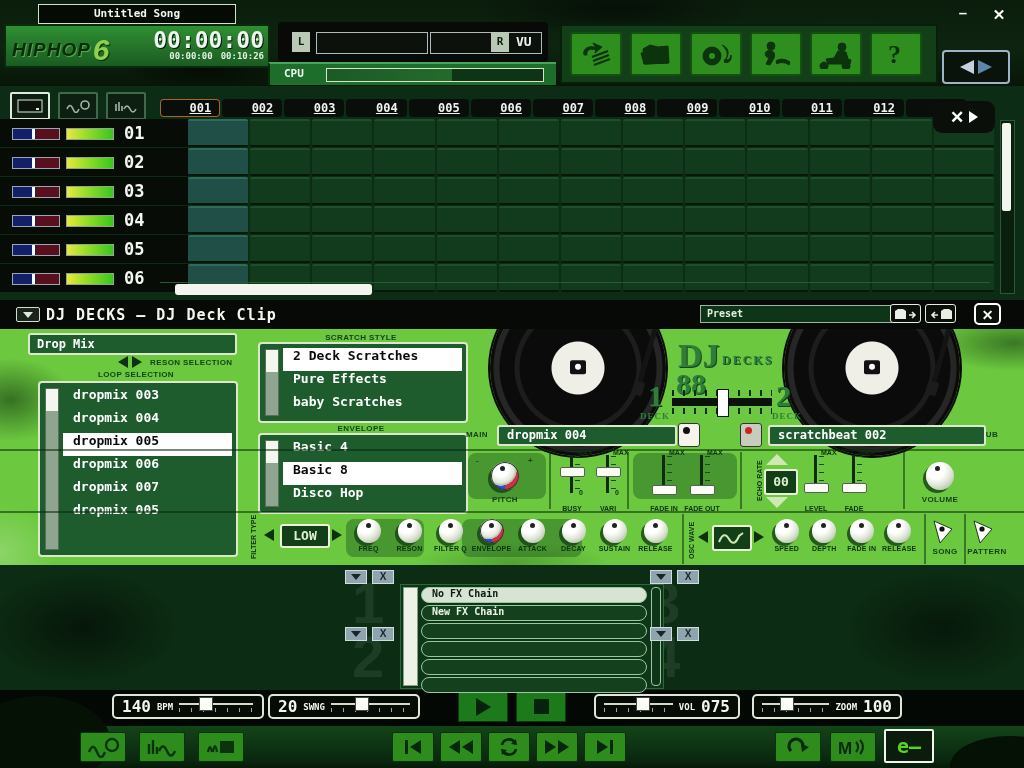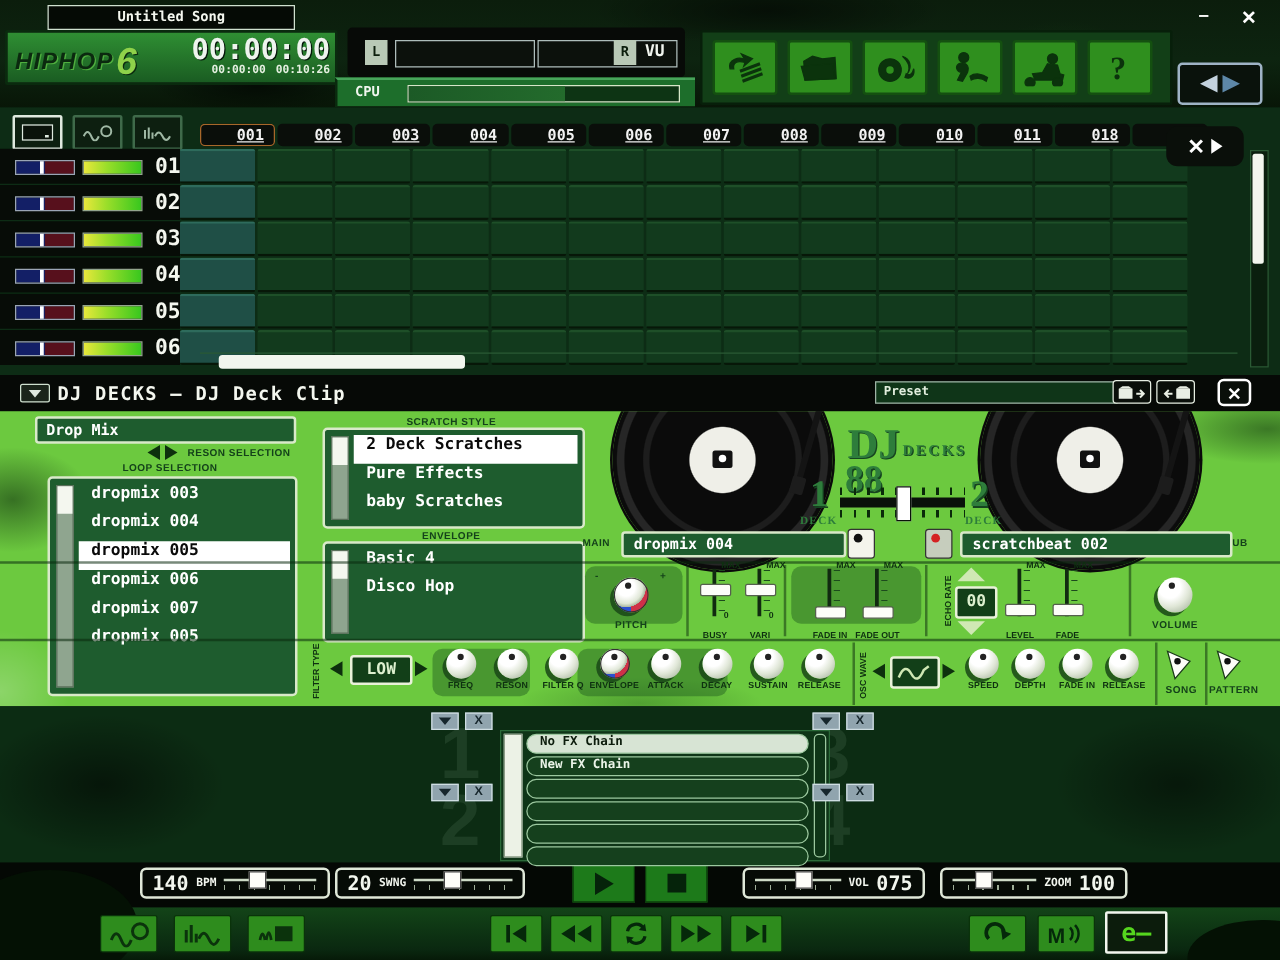--- a/index.html
+++ b/index.html
@@ -63,21 +63,21 @@
   .col-heads{position:absolute;left:160px;top:13px;width:806px;height:18px;display:flex;gap:2px;}
   .col-head{flex:1;background:#0a0e0a;border-radius:4px;color:#f2f2f2;font:bold 12px "DejaVu Sans Mono",monospace;
     text-align:right;padding-right:9px;line-height:18px;box-sizing:border-box;cursor:pointer;text-decoration:underline;}
   .col-head.sel{box-shadow:inset 0 0 0 1px #a7672a;}
   .close-grid-btn{position:absolute;left:933px;top:15px;width:62px;height:32px;background:#0a0f0a;
     border-radius:9px;display:flex;align-items:center;justify-content:center;gap:5px;z-index:6;cursor:pointer;}
   .close-grid-btn .x{color:#fff;font:bold 17px "Liberation Sans",sans-serif;}
   .tri-r-w{width:0;height:0;border-top:6px solid transparent;border-bottom:6px solid transparent;border-left:9px solid #fff;}
   .rows{position:absolute;left:0;top:33px;width:1000px;}
   .trk-row{position:relative;height:28px;margin-bottom:1px;display:flex;}
-  .trk-head{position:relative;width:144px;height:28px;background:#070c07;flex:none;}
+  .trk-head{position:relative;width:188px;height:28px;background:#070c07;flex:none;}
   .pan{position:absolute;left:12px;top:9px;width:46px;height:10px;border:1px solid #9aa5b5;cursor:pointer;
     background:linear-gradient(90deg,#131f66 0 49%,#57101c 51% 100%);}
   .pan-notch{position:absolute;left:42%;top:0;width:3px;height:100%;background:#fff;}
   .vol{position:absolute;left:66px;top:9px;width:46px;height:10px;border:1px solid #93a58d;cursor:pointer;
     background:linear-gradient(90deg,#e9e83c,#9ade2a 40%,#38c71e);}
   .trk-num{position:absolute;left:124px;top:4px;font:bold 17px "DejaVu Sans Mono",monospace;color:#f4f7ef;}
   .cells{display:flex;gap:2px;width:806px;flex:none;}
   .cell{flex:1;background:#123a1d;border-top:2px solid #1e4f28;border-bottom:2px solid #071708;
     border-radius:2px;cursor:pointer;}
   .cell.first{background:#1f4f46;border-top-color:#2e6b5c;}
@@ -328,21 +328,21 @@
         <div class="col-head">002</div>
         <div class="col-head">003</div>
         <div class="col-head">004</div>
         <div class="col-head">005</div>
         <div class="col-head">006</div>
         <div class="col-head">007</div>
         <div class="col-head">008</div>
         <div class="col-head">009</div>
         <div class="col-head">010</div>
         <div class="col-head">011</div>
-        <div class="col-head">018</div>
+        <div class="col-head">012</div>
         <div class="col-head">013</div>
       </div>
     <div class="close-grid-btn">
       <span class="x">✕</span>
       <span class="tri-r-w"></span>
     </div>
     <div class="rows">
         <div class="trk-row">
           <div class="trk-head">
             <div class="pan">
@@ -551,20 +551,21 @@
           <div class="li-item">baby Scratches</div>
         </div>
     </div>
     <div class="grp-lbl" style="left:258px;top:95px;width:206px;">ENVELOPE</div>
     <div class="list" style="left:258px;top:104px;width:206px;height:77px;">
       <div class="sbar">
           <div class="sthumb"></div>
         </div>
       <div class="items">
           <div class="li-item">Basic 4</div>
+          <div class="li-item sel">Basic 8</div>
           <div class="li-item">Disco Hop</div>
         </div>
     </div>
 
     <div class="disc" style="left:490px;top:-49px;"></div>
     <div class="disc" style="left:784px;top:-49px;"></div>
     <div class="arm" style="left:648px;top:-32px;transform:rotate(16deg);"></div>
     <div class="arm" style="left:942px;top:-32px;transform:rotate(16deg);"></div>
     <div class="dj-logo" style="left:678px;top:8px;font-size:34px;">DJ</div>
     <div class="dj-logo" style="left:676px;top:38px;font-size:30px;">88</div>

